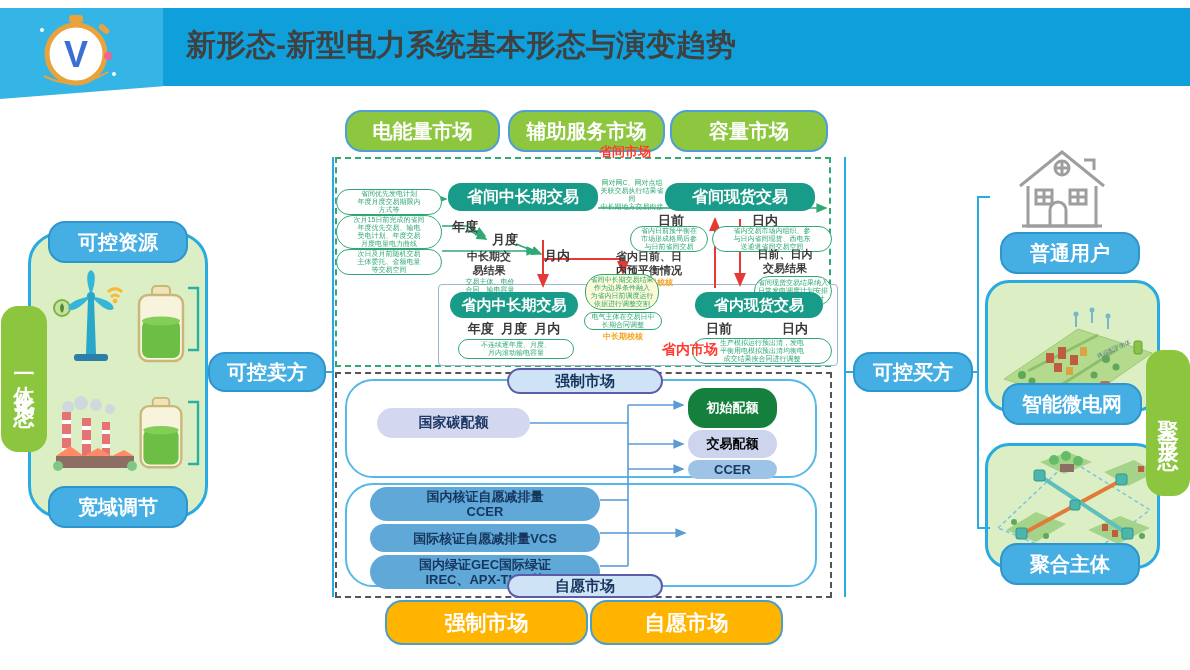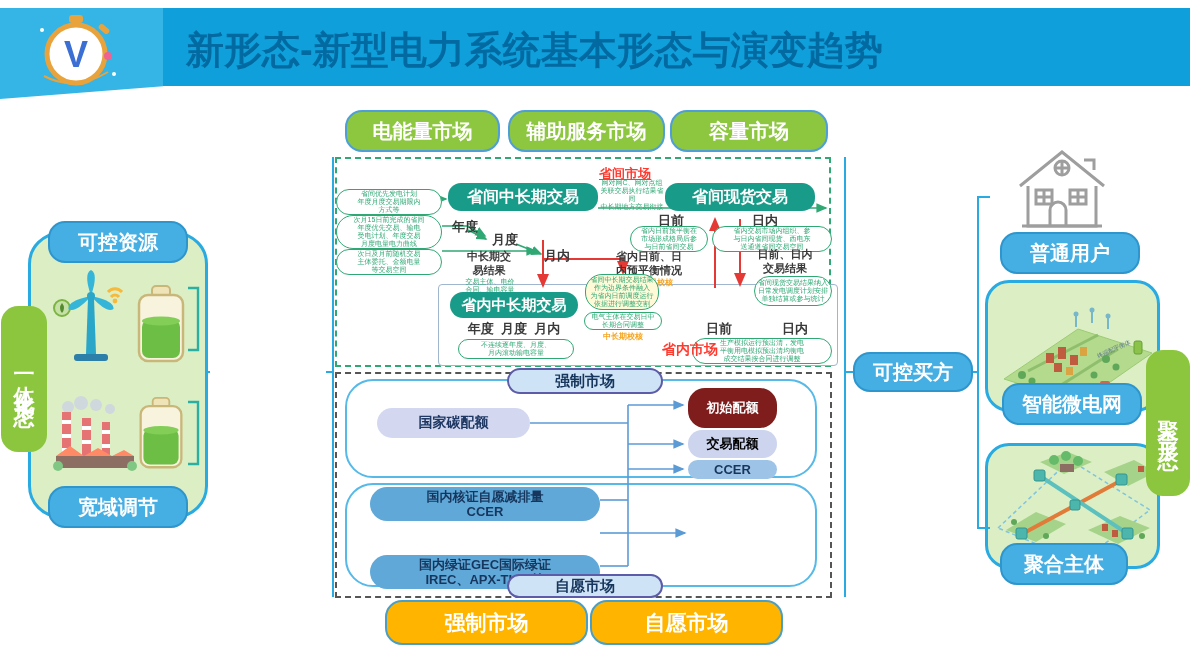--- a/index.html
+++ b/index.html
@@ -40,29 +40,29 @@
   <svg class="abs" style="left:14px;top:10px;z-index:2" width="124" height="80" viewBox="0 0 124 80">
     <circle cx="62" cy="44" r="29" fill="#fff" stroke="#E8A33D" stroke-width="5"></circle>
     <rect x="55" y="5" width="14" height="8" rx="3" fill="#E8A33D"></rect>
     <rect x="84" y="16" width="12" height="6" rx="3" transform="rotate(40 90 19)" fill="#E8A33D"></rect>
     <text x="62" y="57" font-size="36" font-weight="bold" text-anchor="middle" fill="#3B6FD4" font-family="Liberation Sans, sans-serif">V</text>
     <circle cx="94" cy="46" r="4" fill="#F06292"></circle>
     <circle cx="28" cy="20" r="2" fill="#fff"></circle>
       <circle cx="100" cy="64" r="2" fill="#fff"></circle>
     <path d="M30 66 q30 16 64 -4" stroke="#E8A33D" stroke-width="2" fill="none"></path>
   </svg>
-  <div class="abs" style="left:186px;top:25px;font-size:38px;font-weight:bold;color:#0369a1;z-index:3;">新形态-新型电力系统基本形态与演变趋势</div>
+  <div class="abs" style="left:186px;top:25px;font-size:30px;font-weight:bold;color:#404040;z-index:3;">新形态-新型电力系统基本形态与演变趋势</div>
 
   <div class="abs ctr greentop" style="left:345px;top:110px;width:155px;height:42px;">电能量市场</div>
   <div class="abs ctr greentop" style="left:508px;top:110px;width:157px;height:42px;">辅助服务市场</div>
   <div class="abs ctr greentop" style="left:670px;top:110px;width:158px;height:42px;">容量市场</div>
 
   <div class="abs dashG" style="left:335px;top:157px;width:496px;height:210px;"></div>
   <div class="abs dashK" style="left:335px;top:372px;width:497px;height:226px;"></div>
-  <div class="abs ctr redlbl" style="left:575px;top:165px;width:100px;text-decoration:underline;">省间市场</div>
+  <div class="abs ctr redlbl" style="left:575px;top:143px;width:100px;">省间市场</div>
   <div class="abs ctr redlbl" style="left:655px;top:341px;width:70px;font-size:14px;">省内市场</div>
 
   <div class="abs" style="left:438px;top:284px;width:398px;height:80px;background:#fff;border:1px solid #9FB6CE;border-radius:4px;z-index:1;"></div>
 
   <svg class="abs" style="left:0;top:0;z-index:2" width="1190" height="670" viewBox="0 0 1190 670">
     <defs>
       <marker id="ag" markerWidth="8" markerHeight="8" refX="6" refY="3" orient="auto">
           <path d="M0,0 L7,3 L0,6 Z" fill="#2FA874"></path>
         </marker>
       <marker id="ar" markerWidth="8" markerHeight="8" refX="6" refY="3" orient="auto">
@@ -154,20 +154,21 @@
   <div class="abs ctr blk pre" style="left:595px;top:249px;width:108px;">省内日前、日
 内预平衡情况</div>
   <div class="abs ctr chk" style="left:614px;top:277px;width:70px;">出清结果校核</div>
   <div class="abs ctr blk pre" style="left:740px;top:247px;width:90px;">日前、日内
 交易结果</div>
   <div class="abs ctr note pre" style="left:754px;top:276px;width:78px;height:30px;">省间现货交易结果纳入
 日常发电调度计划安排
 单独结算或参与统计</div>
 
   <div class="abs ctr teal" style="left:450px;top:292px;width:128px;height:26px;font-size:15px;">省内中长期交易</div>
+  <div class="abs ctr teal" style="left:695px;top:292px;width:128px;height:26px;font-size:15px;">省内现货交易</div>
   <div class="abs ctr term" style="left:450px;top:320px;width:128px;white-space:pre;">年度  月度  月内</div>
   <div class="abs ctr note pre" style="left:458px;top:339px;width:116px;height:20px;">不连续逐年度、月度、
 月内滚动输电容量</div>
   <div class="abs term" style="left:706px;top:320px;">日前</div>
   <div class="abs term" style="left:782px;top:320px;">日内</div>
   <div class="abs ctr note pre" style="left:692px;top:338px;width:140px;height:26px;">生产模拟运行预出清，发电
 平衡用电模拟预出清均衡电
 成交结果按合同进行调整</div>
 
   <div class="abs ctr pre" style="left:585px;top:274px;width:74px;height:36px;background:#FEF9D7;border:1px solid #2FA874;color:#2FA874;font-size:7px;line-height:8px;z-index:4;box-sizing:border-box;">省间中长期交易结果
@@ -177,36 +178,38 @@
   <div class="abs ctr note pre" style="left:584px;top:312px;width:78px;height:18px;z-index:4;">电气主体在交易日中
 长期合同调整</div>
   <div class="abs ctr chk" style="left:593px;top:331px;width:60px;">中长期校核</div>
 
   <div class="abs roundc" style="left:345px;top:379px;width:472px;height:99px;"></div>
   <div class="abs roundc" style="left:345px;top:483px;width:472px;height:104px;"></div>
   <div class="abs ctr hdr" style="left:507px;top:368px;width:156px;height:26px;">强制市场</div>
   <div class="abs ctr hdr" style="left:507px;top:574px;width:156px;height:24px;">自愿市场</div>
 
   <div class="abs ctr lav" style="left:377px;top:408px;width:153px;height:30px;">国家碳配额</div>
-  <div class="abs ctr" style="left:688px;top:388px;width:89px;height:40px;background:#7f1d1d;color:#fff;font-weight:bold;font-size:13px;z-index:3;">初始配额</div>
+  <div class="abs ctr" style="left:688px;top:388px;width:89px;height:40px;background:#15803d;color:#fff;font-weight:bold;font-size:13px;z-index:3;">初始配额</div>
   <div class="abs ctr" style="left:688px;top:430px;width:89px;height:28px;background:#CCD4EE;color:#000000;font-weight:bold;font-size:13px;z-index:3;">交易配额</div>
   <div class="abs ctr" style="left:688px;top:460px;width:89px;height:19px;background:#9DC3E6;color:#17365D;font-weight:bold;font-size:13px;z-index:3;">CCER</div>
 
   <div class="abs ctr volbox pre" style="left:370px;top:487px;width:230px;height:34px;">国内核证自愿减排量
 CCER</div>
+  <div class="abs ctr volbox" style="left:370px;top:524px;width:230px;height:28px;">国际核证自愿减排量VCS</div>
   <div class="abs ctr volbox pre" style="left:370px;top:555px;width:230px;height:34px;">国内绿证GEC国际绿证
 IREC、APX-TIGR等</div>
 
   <div class="abs ctr badge" style="left:385px;top:600px;width:203px;height:45px;">强制市场</div>
   <div class="abs ctr badge" style="left:590px;top:600px;width:193px;height:45px;">自愿市场</div>
 
   <div class="abs panel" style="left:28px;top:232px;width:180px;height:286px;border-radius:32px;"></div>
   <div class="abs ctr vgreen" style="left:1px;top:306px;width:46px;height:146px;">一体化形态</div>
   <div class="abs ctr bluebox" style="left:48px;top:221px;width:140px;height:42px;z-index:3;">可控资源</div>
   <div class="abs ctr bluebox" style="left:48px;top:486px;width:140px;height:42px;z-index:3;">宽域调节</div>
+  <div class="abs ctr bluebox" style="left:208px;top:352px;width:118px;height:40px;z-index:3;">可控卖方</div>
 
   <svg class="abs" style="left:52px;top:268px;z-index:2" width="80" height="100" viewBox="0 0 80 100">
     <circle cx="10" cy="40" r="8" fill="#C5E1A5" stroke="#7CB342" stroke-width="2"></circle>
     <path d="M10 35 q4 5 0 10 q-4 -5 0 -10" fill="#558B2F"></path>
     <path d="M36 30 L42 30 L44 86 L34 86 Z" fill="#2AA6C9"></path>
     <rect x="22" y="86" width="34" height="7" rx="3" fill="#2B7FA8"></rect>
     <g fill="#35B5D8">
       <path d="M39 28 C33 10 35 4 39 2 C43 4 45 10 39 28"></path>
       <path d="M39 28 C33 10 35 4 39 2 C43 4 45 10 39 28" transform="rotate(120 39 28)"></path>
       <path d="M39 28 C33 10 35 4 39 2 C43 4 45 10 39 28" transform="rotate(240 39 28)"></path>
@@ -340,17 +343,17 @@
           <rect x="124" y="84" width="6" height="7"></rect>
           <rect x="150" y="20" width="6" height="6"></rect>
         </g>
       <g fill="#5FA85A">
           <circle cx="26" cy="76" r="3"></circle>
           <circle cx="58" cy="90" r="3"></circle>
           <circle cx="154" cy="90" r="3"></circle>
         </g>
     </svg>
   </div>
-  <div class="abs ctr bluebox" style="left:1000px;top:543px;width:128px;height:42px;z-index:3;">聚合主体</div>
+  <div class="abs ctr bluebox" style="left:1000px;top:543px;width:140px;height:42px;z-index:3;">聚合主体</div>
   <div class="abs ctr vgreen" style="left:1146px;top:350px;width:44px;height:146px;letter-spacing:10px;">聚合形态</div>
   <div class="abs ctr bluebox" style="left:853px;top:352px;width:120px;height:40px;z-index:3;">可控买方</div>
 
 </div>
 
 </body></html>

